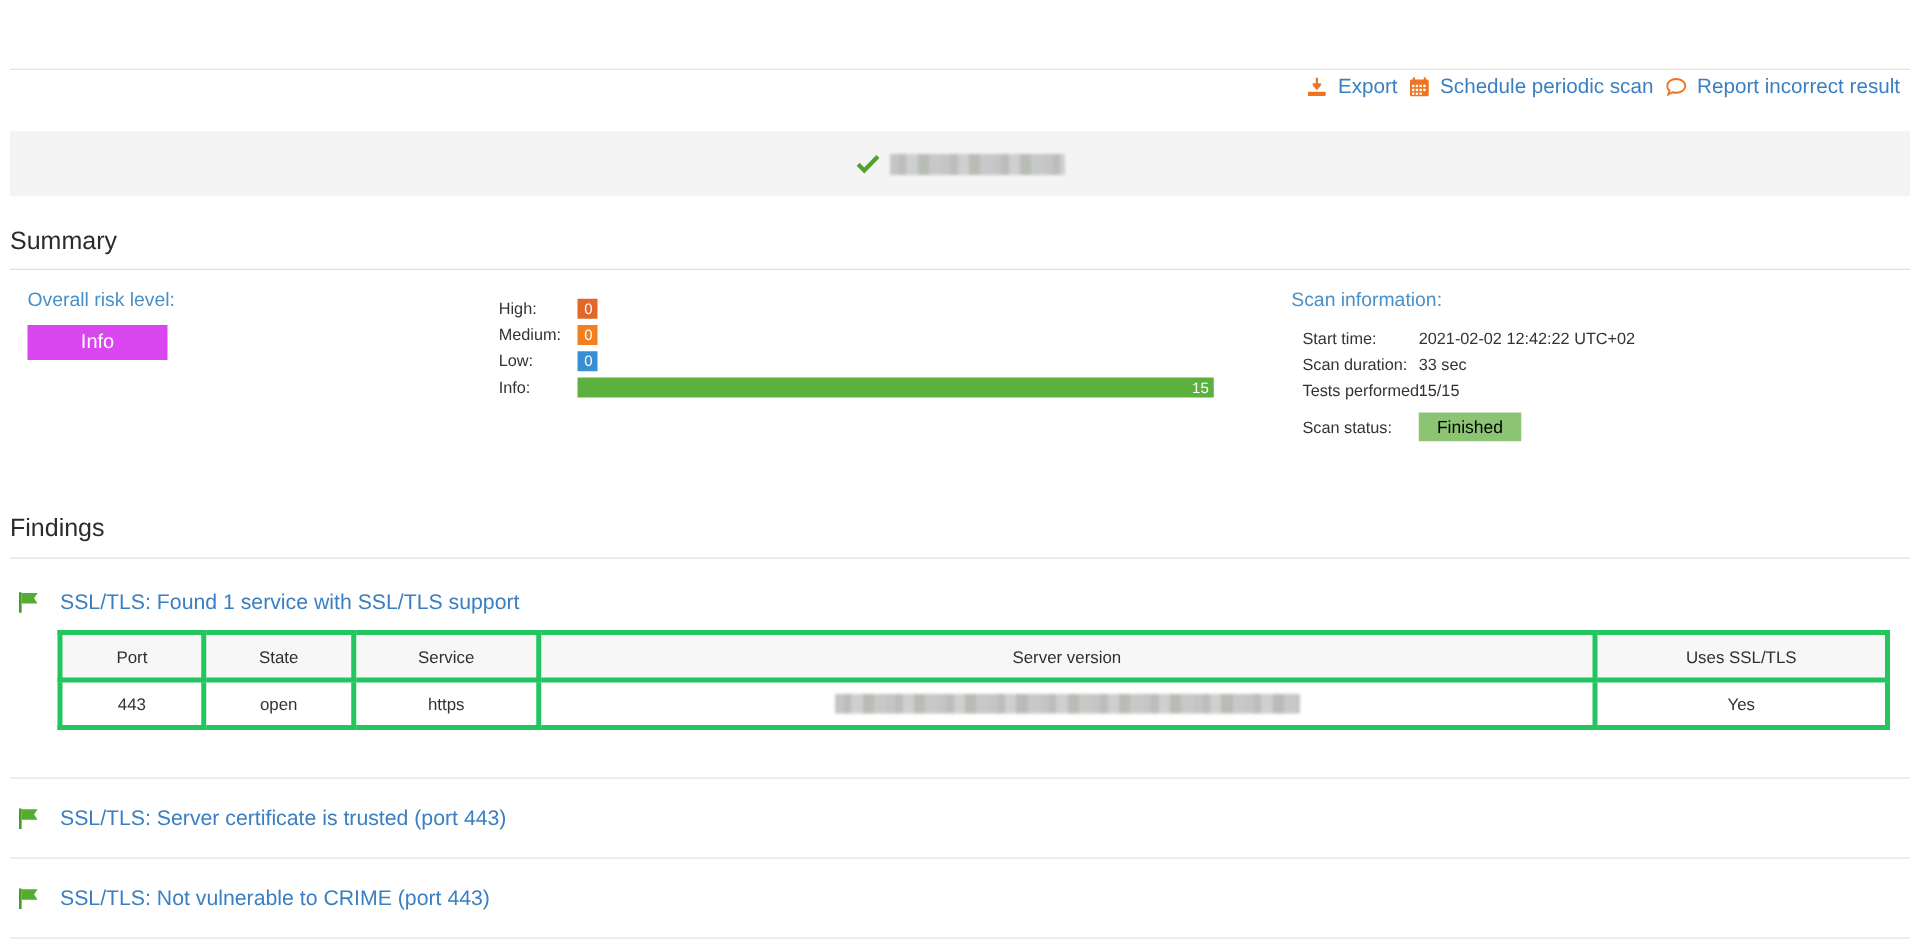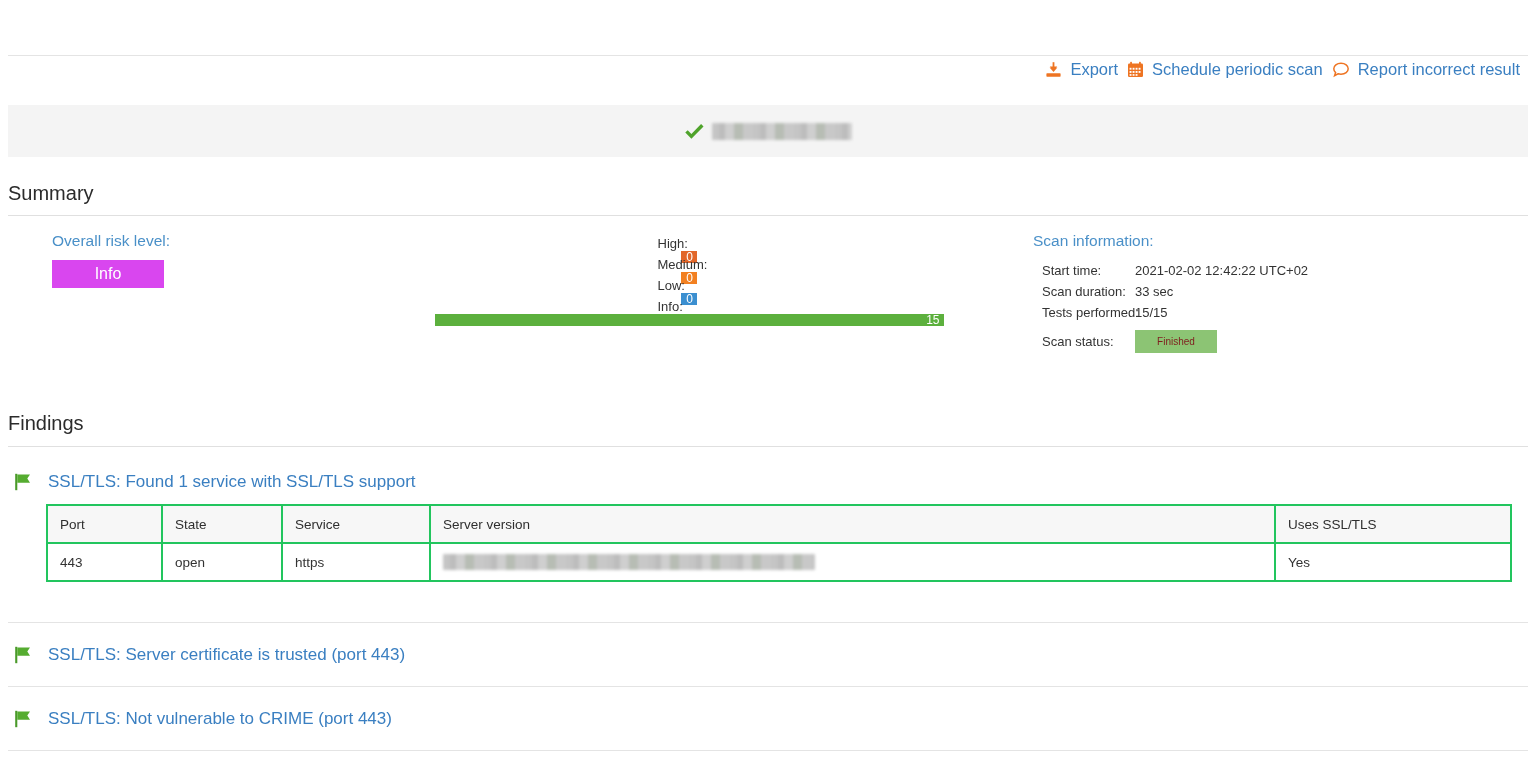--- a/index.html
+++ b/index.html
@@ -68,30 +68,30 @@
     font-size: 20px; font-weight: 400; color: #2b2b2b;
   }
 
   
   .col-label {
     font-size: 15.5px; color: #4a90c8; font-weight: 400;
     margin-bottom: 10px; white-space: nowrap;
   }
   .summary { position: absolute; left: 0; top: 232px; width: 1536px; height: 140px; }
 
-  .col-risklevel { position: absolute; left: 22px; top: 0; margin-left: 30px; }
+  .col-risklevel { position: absolute; left: 22px; top: 0; }
   .risk-badge {
     display: flex; align-items: center; justify-content: center;
     width: 112px; height: 28px;
     background: #d946ef; color: #ffffff; font-size: 16px;
   }
 
   .col-ratings { position: absolute; left: 399px; top: 0; width: 580px; }
   .ratings-rows { margin-top: 4px; }
-  .rating-row { display: flex; align-items: center; height: 21px; flex-direction: column; }
+  .rating-row { display: flex; align-items: center; height: 21px; }
   .rating-name {
     width: 63px; font-size: 13px; color: #333333; white-space: nowrap;
   }
   .rating-bar {
     height: 16px; display: flex; align-items: center;
     justify-content: flex-end; padding-right: 4px;
     color: #ffffff; font-size: 12px; line-height: 1;
   }
 
   .col-scaninfo { position: absolute; left: 1033px; top: 0; }
@@ -99,43 +99,43 @@
   .scan-row { display: flex; align-items: center; height: 21px; }
   .scan-key {
     width: 102px; font-size: 13px; color: #333333; white-space: nowrap;
     padding-left: 9px;
   }
   .scan-val { font-size: 13px; color: #333333; white-space: nowrap; }
   .scan-row.status { height: 30px; margin-top: 3px; }
   .status-badge {
     display: flex; align-items: center; justify-content: center;
     width: 82px; height: 23px;
-    background: #8cc474; color: #7f1d1d; font-size: 10px;
+    background: #8cc474; color: #000000; font-size: 14px;
   }
 
   
   .finding { position: absolute; left: 8px; width: 1520px; }
   .finding-head {
     display: flex; align-items: center; gap: 14px;
     padding-left: 6px;
   }
   .flag-ico { display: inline-flex; align-items: center; }
   .finding-title {
     color: #3a7fc1; font-size: 17px; text-decoration: none; cursor: pointer;
     white-space: nowrap;
   }
 
   table.findings-table {
     position: absolute; left: 46px; top: 504px;
     width: 1466px; border-collapse: collapse;
     background: #ffffff;
   }
   table.findings-table th, table.findings-table td {
-    border: 2px solid #22c55e;
-    text-align: left;
+    border: 4px solid #22c55e;
+    text-align: center;
     padding: 9px 12px;
     font-size: 13.5px;
     font-weight: 400;
     color: #333333;
     height: 38px;
   }
   table.findings-table th { background: #f7f7f7; color: #2f2f2f; }
 </style>
 </head>
 <body>

